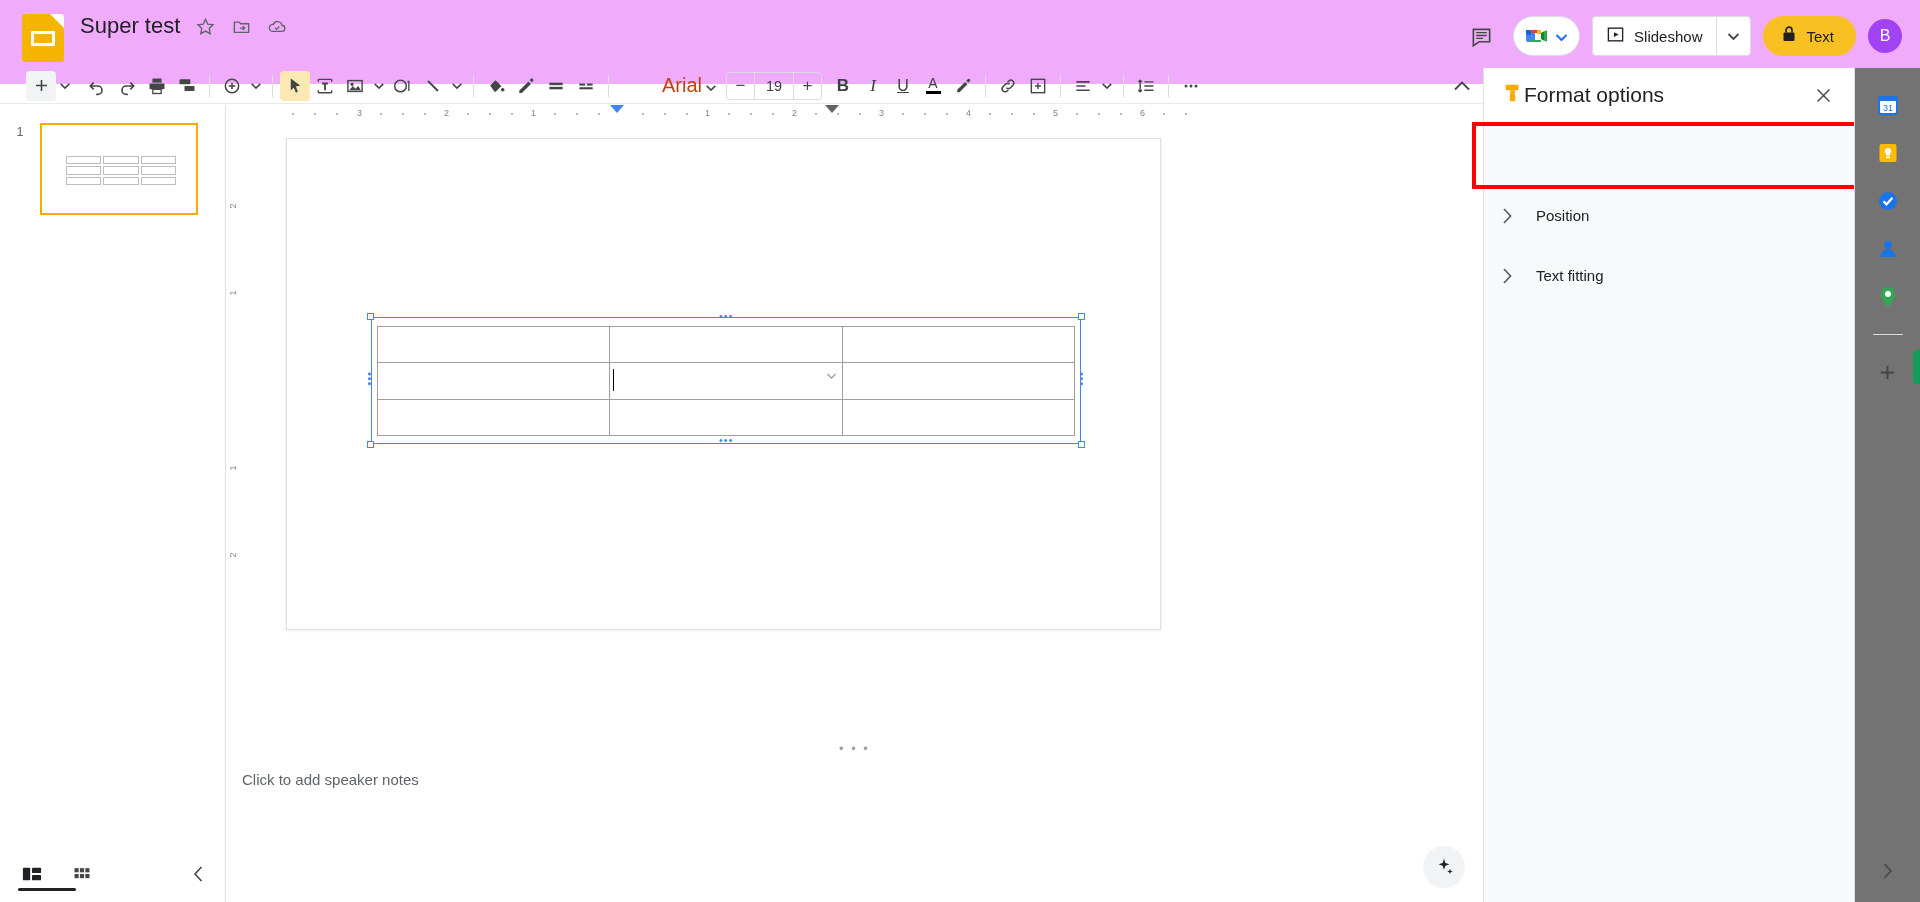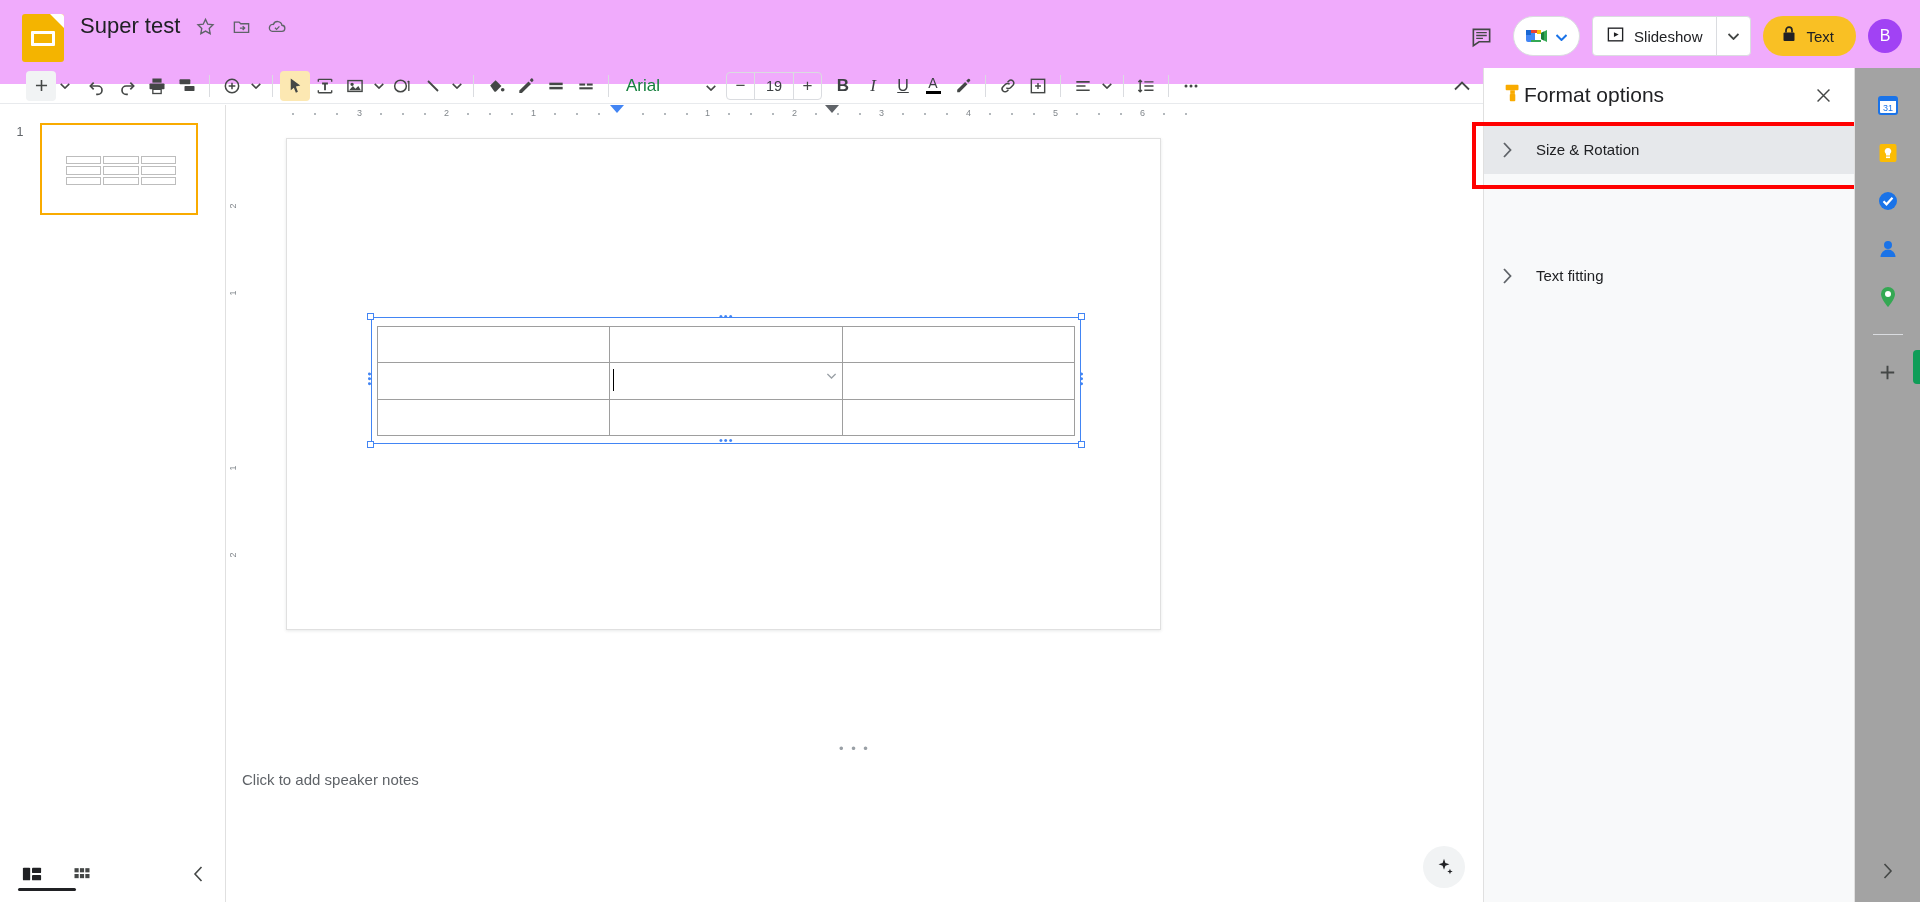--- a/index.html
+++ b/index.html
@@ -50,21 +50,21 @@
   .toolbar { position: absolute; left: 0; top: 68px; width: 1483px; height: 36px;
      display: flex; align-items: center; padding-left: 26px; gap: 0; border-bottom: 1px solid #e8eaed;}
   .tb { height: 30px; min-width: 30px; display: flex; align-items: center; justify-content: center;
      border-radius: 4px; cursor: pointer; color: #444746; padding: 0 4px;}
   .tb.active { background: #fce8b2; }
   .tb.shaded { background: #f1f3f4; }
   .tb-caret { width: 18px; display: flex; align-items: center; justify-content: center; height: 30px; border-radius: 4px; cursor: pointer; }
   .tb-sep { width: 1px; height: 22px; background: #dadce0; margin: 0 7px; }
   .font-box { display: flex; align-items: center; justify-content: space-between; width: 104px; height: 30px;
      padding: 0 4px 0 10px; border-radius: 4px; cursor: pointer; }
-  .font-name { font-size: 17px; color: #15803d; }
+  .font-name { font-size: 20px; color: #c2410c; margin-left: 36px; }
   .size-group { display: flex; align-items: center; border: 1px solid #dadce0; border-radius: 4px; height: 28px; margin: 0 6px; }
   .size-btn { width: 27px; height: 26px; display: flex; align-items: center; justify-content: center; cursor: pointer; color: #444746; font-size: 17px; }
   .size-val { width: 40px; text-align: center; font-size: 14.5px; color: #3c4043; border-left: 1px solid #dadce0; border-right: 1px solid #dadce0; line-height: 26px; height: 26px;}
   .collapse-btn { position: absolute; right: 6px; top: 3px; width: 30px; height: 30px; display: flex; align-items: center; justify-content: center; border-radius: 4px; cursor: pointer; color: #444746;}
 
   
   .filmstrip { position: absolute; left: 0; top: 105px; width: 226px; height: 797px; background: #fff; border-right: 1px solid #e0e0e0;}
   .slide-thumb-row { position: absolute; left: 0; top: 18px; width: 226px; height: 100px; display: flex; }
   .slide-num { width: 40px; text-align: center; font-size: 12.5px; color: #5f6368; padding-top: 2px;}
   .slide-thumb { width: 158px; height: 92px; background: #fff; border: 2px solid #f9ab00; position: relative;}
@@ -109,21 +109,21 @@
   .fp-header { position: absolute; left: 0; top: 0; width: 371px; height: 54px; background: #fff; display: flex; align-items: center; padding: 0 16px 0 18px;}
   .fp-title { font-size: 21px; color: #202124; flex: 1; }
   .fp-close { width: 32px; height: 32px; display: flex; align-items: center; justify-content: center; border-radius: 50%; cursor: pointer; color: #444746;}
   .fp-row { position: absolute; left: 0; width: 371px; height: 49px; display: flex; align-items: center; padding-left: 18px; cursor: pointer; }
   .fp-row .chev { width: 28px; display: flex; align-items: center; color: #5f6368; }
   .fp-row .lbl { font-size: 15px; color: #202124; margin-left: 6px; }
   .fp-row.selected { background: #e6e8eb; }
   .fp-highlight { position: absolute; left: 1472px; top: 122px; width: 390px; height: 67px; border: 4px solid #ff0000; pointer-events: none; }
 
   
-  .rail { position: absolute; right: 0; top: 68px; width: 66px; height: 834px; background: #a3a3a3; border-left: 1px solid #e0e0e0; display: flex; flex-direction: column; align-items: center; padding-top: 20px; gap: 14px;}
+  .rail { position: absolute; right: 0; top: 68px; width: 66px; height: 834px; background: #737373; border-left: 1px solid #e0e0e0; display: flex; flex-direction: column; align-items: center; padding-top: 20px; gap: 14px;}
   .rail-ico { width: 34px; height: 34px; display: flex; align-items: center; justify-content: center; cursor: pointer; border-radius: 4px; }
   .rail-div { width: 30px; height: 1px; background: #dadce0; margin: 6px 0; }
   .rail-expand { position: absolute; bottom: 14px; width: 34px; height: 34px; display: flex; align-items: center; justify-content: center; color: #444746; cursor: pointer;}
   .rail-tab { position: absolute; right: 0; top: 282px; width: 7px; height: 34px; background: #0f9d58; border-radius: 4px 0 0 4px;}
 </style>
 </head>
 <body>
 
 <div id="app">
 
@@ -575,29 +575,29 @@
         </svg>
       </span>
       <span class="fp-title">Format options</span>
       <span class="fp-close">
         <svg width="17" height="17" viewBox="0 0 20 20">
             <path d="M3 3l14 14M17 3L3 17" stroke="#444746" stroke-width="1.7"></path>
           </svg>
       </span>
     </div>
 
-    <div class="fp-row selected" style="top:57px">
+
+    <div class="fp-row" style="top:123px">
       <span class="chev">
         <svg width="11" height="16" viewBox="0 0 11 16">
             <path d="M2 1l6.5 7L2 15" fill="none" stroke="#5f6368" stroke-width="1.8"></path>
           </svg>
       </span>
-      <span class="lbl">Size &amp; Rotation</span>
-    </div>
-
+      <span class="lbl">Position</span>
+    </div>
 
     <div class="fp-row" style="top:183px">
       <span class="chev">
         <svg width="11" height="16" viewBox="0 0 11 16">
             <path d="M2 1l6.5 7L2 15" fill="none" stroke="#5f6368" stroke-width="1.8"></path>
           </svg>
       </span>
       <span class="lbl">Text fitting</span>
     </div>
   </div>

